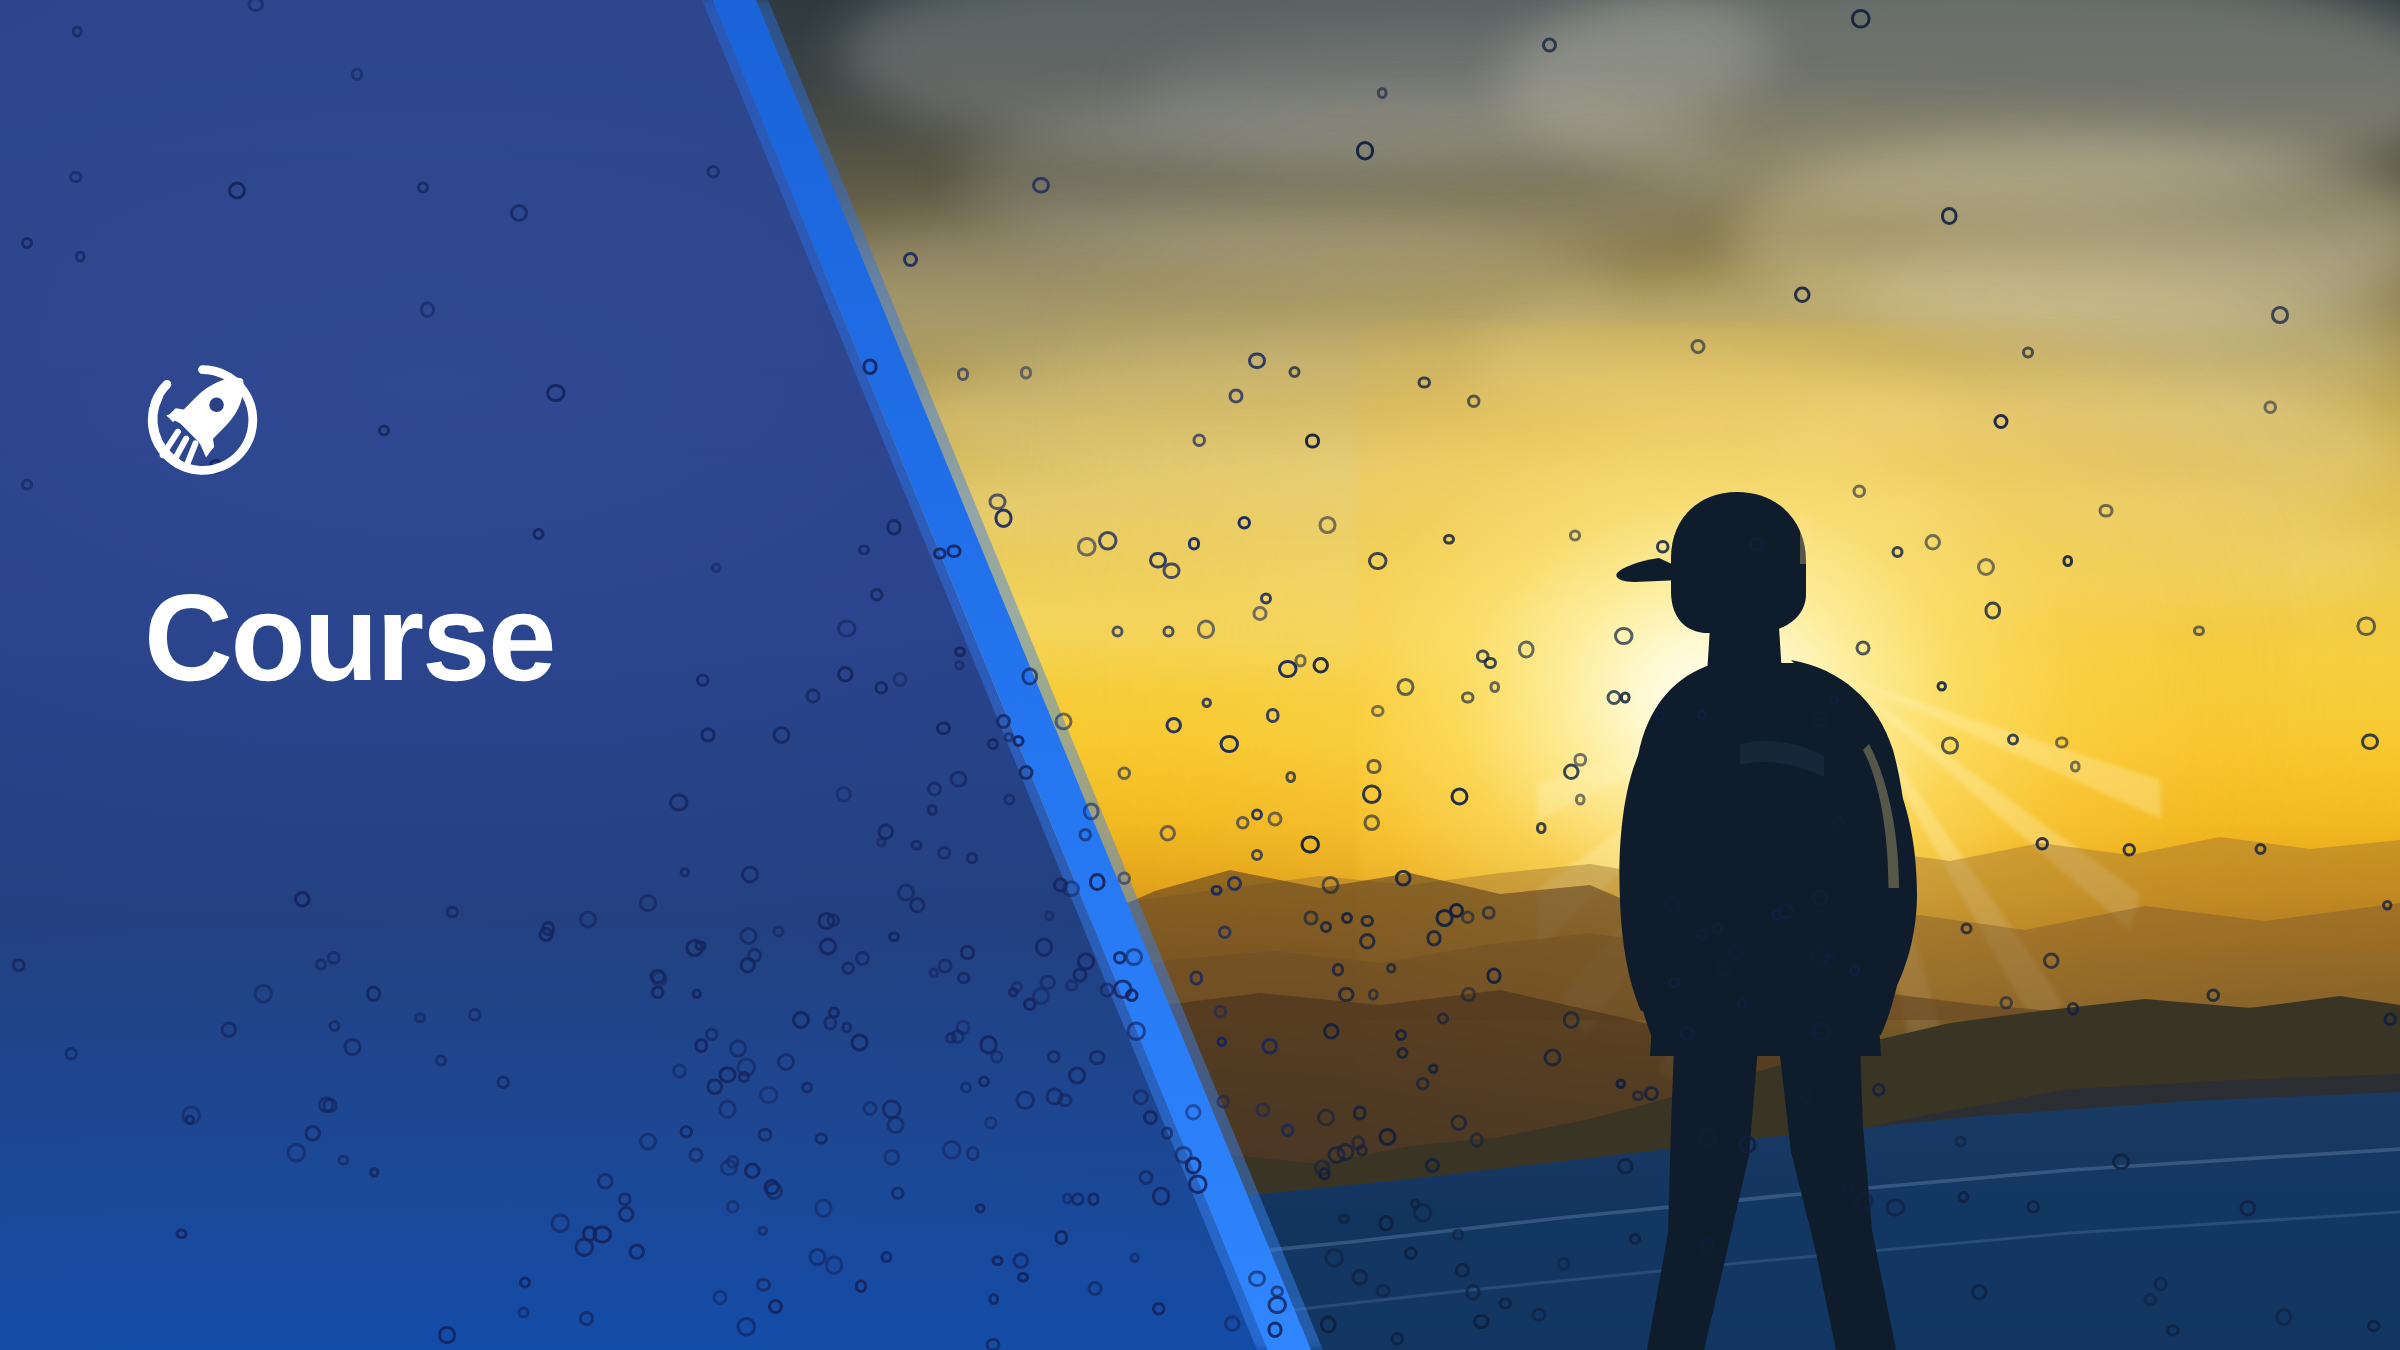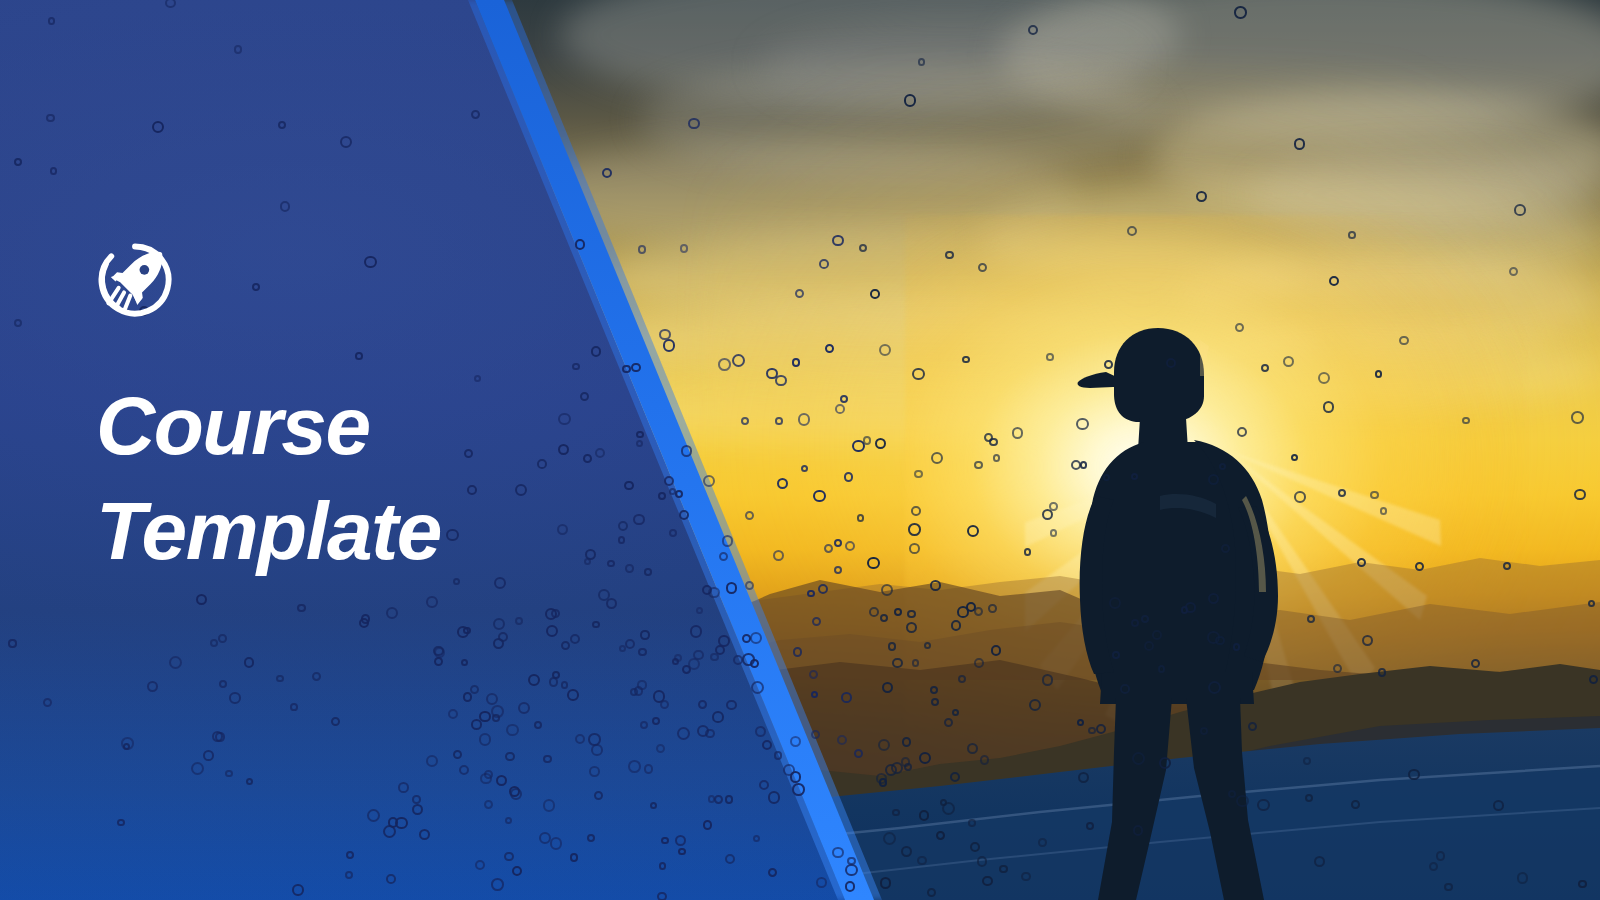--- a/index.html
+++ b/index.html
@@ -177,21 +177,21 @@
   .wm-light { font-weight: 300; }
 
   .headline {
     margin-top: 46px;
     color: #ffffff;
     font-weight: 800;
     font-size: 82px;
     line-height: 1.28;
     letter-spacing: -1.5px;
   }
-  .headline .ln { display: block; font-style: italic; }
+  .headline .ln { display: block; }
 </style>
 </head>
 <body>
 
 <div id="banner">
 
   <div class="photo">
     <div class="sky"></div>
 
     <div class="clouds">
@@ -749,17 +749,16 @@
         <circle cx="62" cy="37" r="6.2" fill="#2a4285"></circle>
 
         <path d="M29,60 L16,80" stroke="#ffffff" stroke-width="5.2" stroke-linecap="round"></path>
         <path d="M36,66 L25,86" stroke="#ffffff" stroke-width="5.2" stroke-linecap="round"></path>
         <path d="M44,70 L36,90" stroke="#ffffff" stroke-width="5.2" stroke-linecap="round"></path>
       </svg>
     </div>
 
     <h1 class="headline">
       <span class="ln">Course</span>
-      <span class="ln">Template</span>
     </h1>
   </div>
 
 </div>
 
 </body></html>

